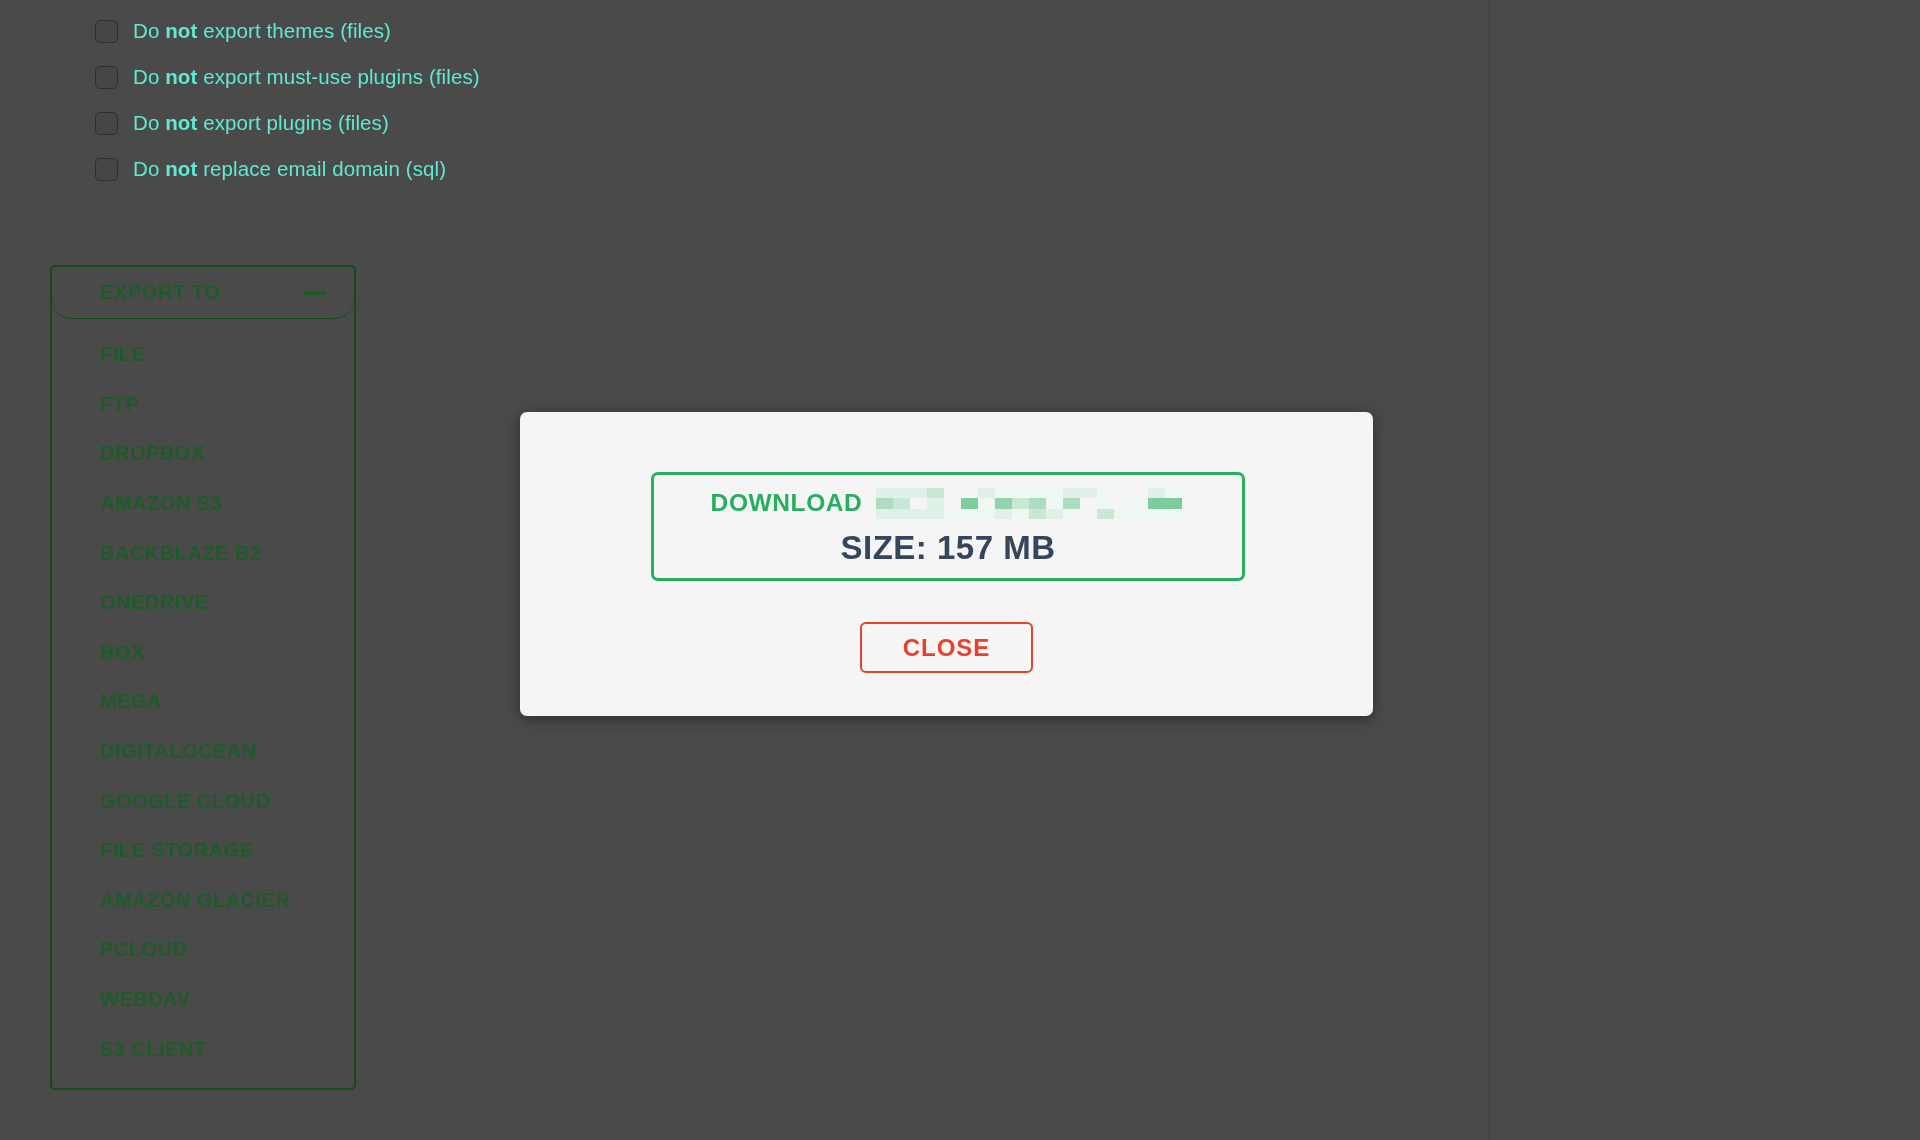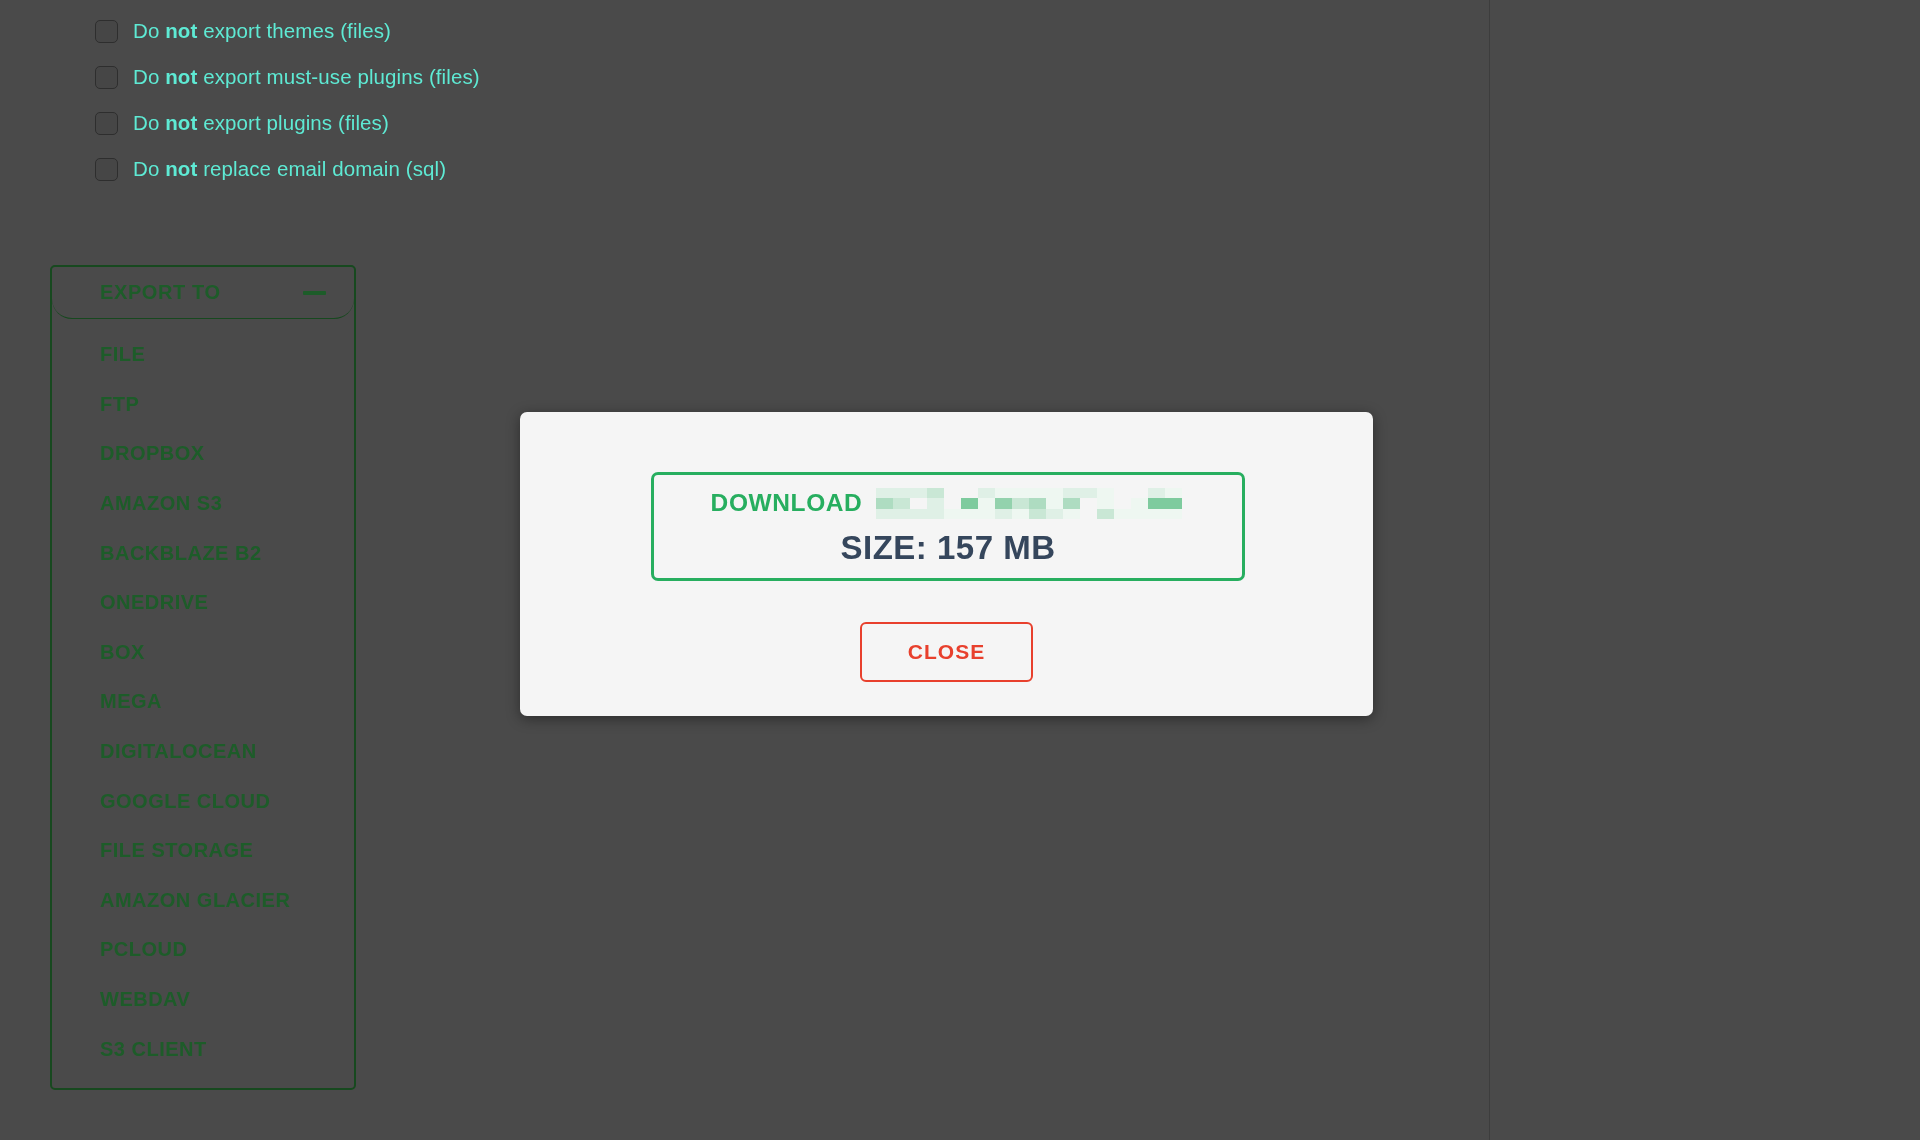--- a/index.html
+++ b/index.html
@@ -185,27 +185,27 @@
     color: #35465c;
     letter-spacing: 0.5px;
     margin-top: 9px;
   }
 
   .close-button {
     position: absolute;
     left: 340px;
     top: 210px;
     width: 173px;
-    height: 60px;
+    height: 51px;
     border: 2.5px solid #e8402d;
     border-radius: 6px;
     background: transparent;
     color: #e8402d;
     font-family: "Liberation Sans", sans-serif;
-    font-size: 21px;
+    font-size: 24px;
     font-weight: bold;
     letter-spacing: 1px;
     cursor: pointer;
   }
 </style>
 </head>
 <body>
 
 <div id="page-root">
 

